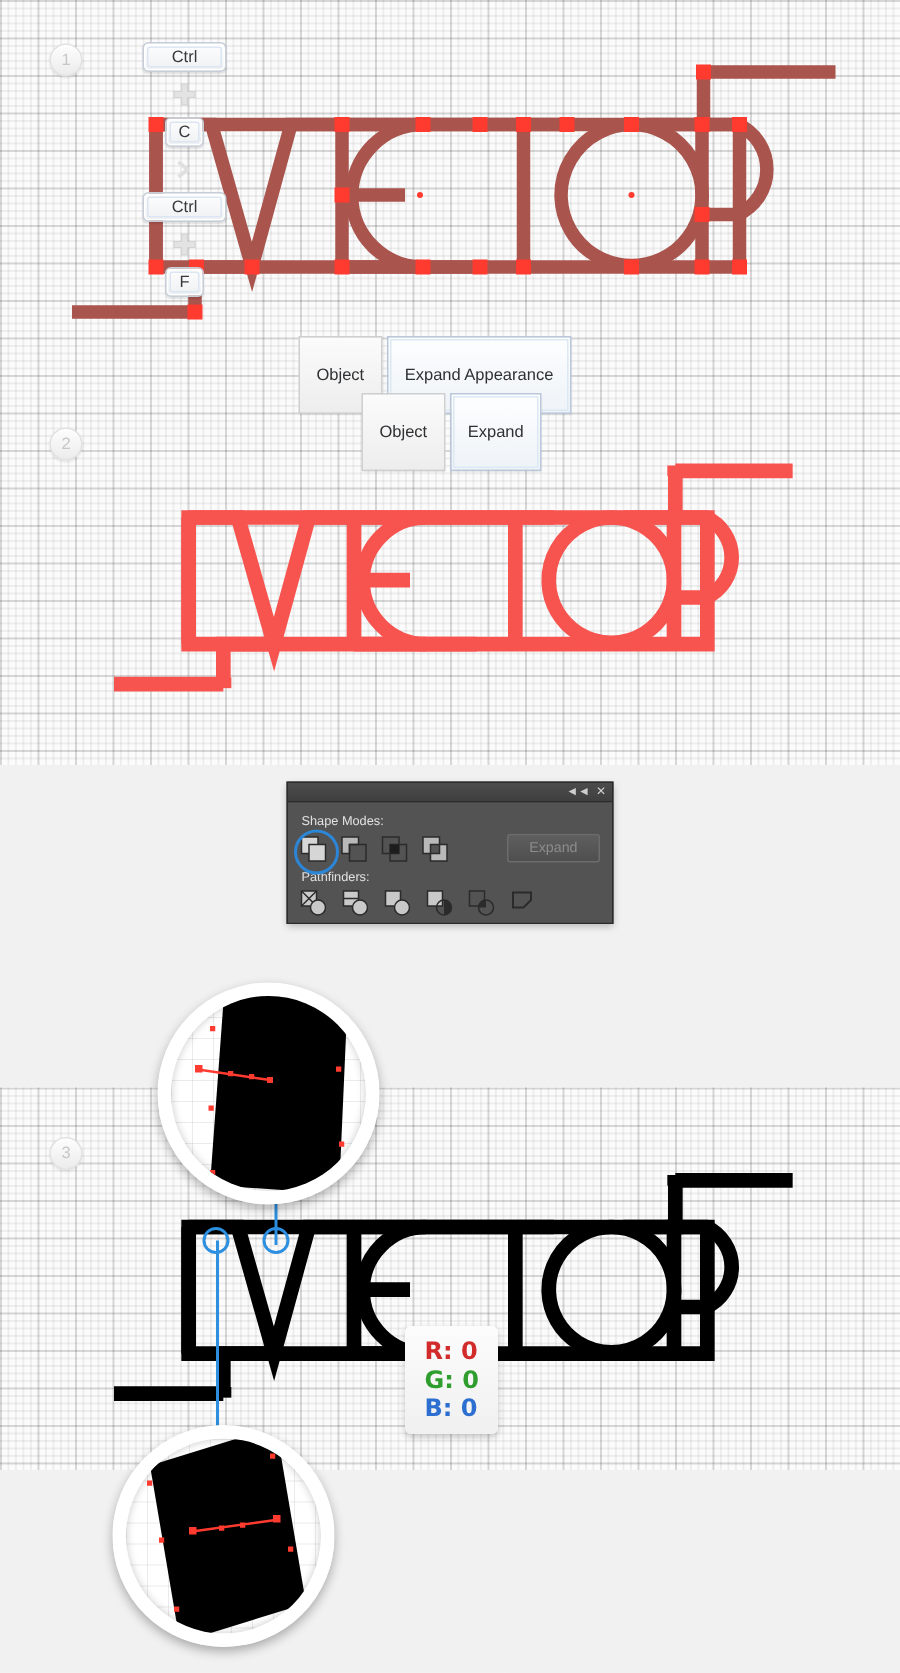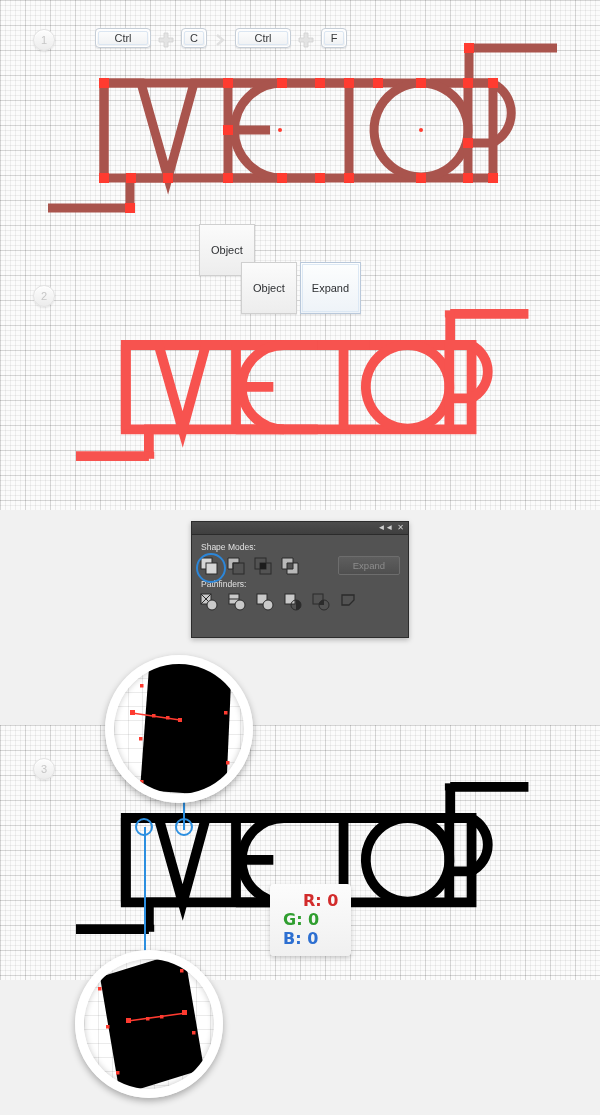--- a/index.html
+++ b/index.html
@@ -35,21 +35,21 @@
     background:linear-gradient(to bottom,#fdfdfd,#ececec);
     border:1px solid #e2e2e2;
     box-shadow:0 1px 2px rgba(0,0,0,.10), inset 0 1px 0 #fff;
     color:#c6c6c6; font-size:11px; line-height:21px; text-align:center;
     z-index:8;
   }
 
   
   .keys-row {
     position:absolute; top:28px; left:95px;
-    display:flex; align-items:flex-end; gap:7px; z-index:9;
+    display:flex; align-items:center; gap:7px; z-index:9;flex-direction:column;
   }
   .keycap {
     background:linear-gradient(to bottom,#fefefe,#eef0f2);
     border:1px solid #c5cdd6;
     border-radius:4px;
     box-shadow:0 1px 1px rgba(0,0,0,.10), inset 0 0 0 1px #fff;
     padding:3px 0; min-width:26px; text-align:center;
     font-size:11px; color:#37393b;
     position:relative;
   }
@@ -98,21 +98,21 @@
     height:17px; display:flex; align-items:center;
     background:linear-gradient(to bottom,#4a4a4a,#3c3c3c);
     border-bottom:1px solid #2b2b2b;
   }
   .pf-tab {
     background:#5b5b5b; color:#e8e8e8; font-size:8.5px; font-weight:bold;
     letter-spacing:.4px; padding:3px 8px 3px 7px; height:17px; line-height:11px;
   }
   .pf-tabfill { flex:1; }
   .pf-menu { color:#cfcfcf; font-size:9px; padding-right:5px; letter-spacing:-1px;}
-  .pf-body { padding:6px 8px 26px 8px; background:#535353; }
+  .pf-body { padding:6px 8px 4px 8px; background:#535353; }
   .pf-label { color:#e2e2e2; font-size:8.5px; margin:1px 0 4px 1px; }
   .pf-row { display:flex; align-items:center; gap:9px; }
   .pf-ico {
     width:18px; height:18px; position:relative; flex:none;
   }
   .pf-ico.sel::before{
     content:""; position:absolute; left:-4px; top:-4px; width:26px; height:26px;
     border:2px solid #2c86d8; border-radius:50%;
   }
   .pf-expand {
@@ -155,21 +155,21 @@
 
   
   #rgb-box {
     position:absolute; left:270px; top:884px; z-index:13;
     background:linear-gradient(to bottom,#fcfcfc,#f0f0f0);
     border-radius:4px; box-shadow:0 2px 5px rgba(0,0,0,.22);
     padding:7px 13px 8px 13px; text-align:left;
   }
   #rgb-box div { font-size:16px; font-weight:bold; line-height:19px;
                  font-family:"DejaVu Sans", sans-serif; }
-  .rgb-r { color:#d22b2b;margin-left:20px; }
+  .rgb-r { color:#d22b2b; }
   .rgb-g { color:#2f9e2f; }
   .rgb-b { color:#2d6fd1; }
 </style>
 </head>
 <body>
 
 <div class="section grid-bg" id="sec-top"></div>
 <div class="section plain-bg" id="sec-mid"></div>
 <div class="section grid-bg" id="sec-bottom"></div>
 <div class="section plain-bg" id="sec-foot"></div>
@@ -248,20 +248,21 @@
       <rect x="87" y="165" width="10" height="10"></rect>
       <rect x="88" y="135" width="10" height="10"></rect>
       <circle cx="242" cy="92" r="2"></circle>
       <circle cx="383" cy="92" r="2"></circle>
     </g>
   </svg>
 </div>
 
 <div class="btn-row" style="left:199px; top:224px;">
   <div class="btn">Object</div>
+  <div class="btn primary">Expand Appearance</div>
 </div>
 
 <div class="btn-row" style="left:241px; top:262px;">
   <div class="btn">Object</div>
   <div class="btn primary">Expand</div>
 </div>
 
 <div class="artwork" style="left:38px; top:305px;">
   <svg width="524" height="160" viewBox="0 0 524 180">
     <g fill="none" stroke="#f7534f" stroke-width="11" stroke-linejoin="miter" stroke-linecap="butt">

